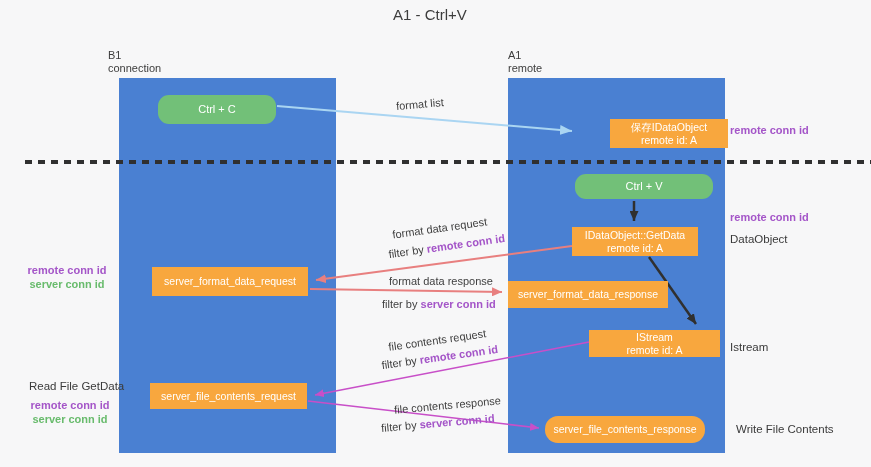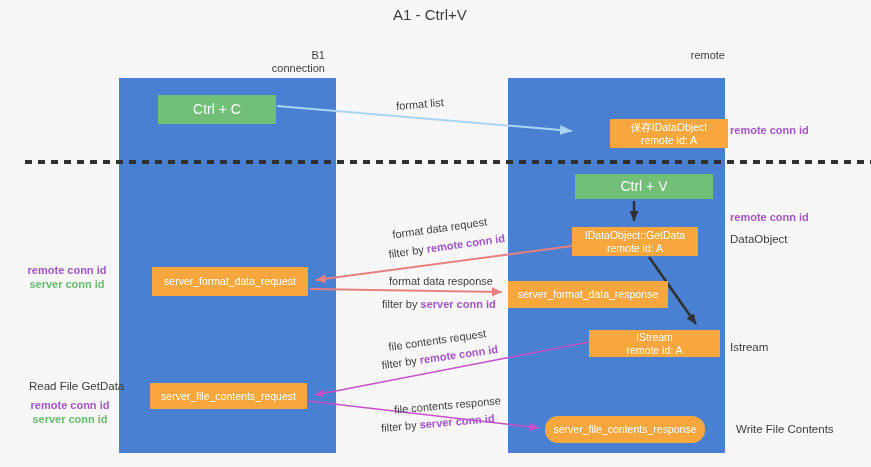--- a/index.html
+++ b/index.html
@@ -1,23 +1,23 @@
 <!DOCTYPE html>
 <html style="--background: #f7f7f8; --column-blue: #4a80d2; --box-green: #72c078; --box-orange: #f8a73e; --purple-text: #a455c8; --green-text: #68bb6c; --arrow-blue: #aad5f2; --arrow-red: #e87f7f; --arrow-magenta: #c84fc8; --arrow-black: #303030; --dark-text: #3d3d3d;"><head>
 <meta charset="utf-8">
 <style>
   html,body{margin:0;padding:0;}
   body{background:var(--background,#f7f7f8);font-family:"Liberation Sans",sans-serif;}
   .canvas{position:relative;width:871px;height:467px;background:var(--background,#f7f7f8);overflow:hidden;}
   .abs{position:absolute;}
   .title-block{left:330px;top:5px;width:200px;text-align:center;font-size:15px;line-height:19px;color:var(--dark-text,#3d3d3d);}
-  .colhdr{width:217px;text-align:right;font-size:11px;line-height:13px;color:var(--dark-text,#3d3d3d);}
+  .colhdr{width:217px;text-align:left;font-size:11px;line-height:13px;color:var(--dark-text,#3d3d3d);}
   .column{width:217px;height:375px;top:78px;background:var(--column-blue,#4a80d2);}
   .box{display:flex;flex-direction:column;align-items:center;justify-content:center;color:#fff;font-size:10.5px;line-height:13px;white-space:nowrap;text-align:center;}
-  .green{background:var(--box-green,#72c078);font-size:14px;}
+  .green{background:var(--box-green,#72c078);font-size:11px;border-radius:11px;}
   .orange{background:var(--box-orange,#f8a73e);}
   .alabel{font-size:11px;color:#3f3f3f;white-space:nowrap;}
   .rot8{transform:rotate(-8deg);}
   .rot5{transform:rotate(-5deg);}
   .purple{color:var(--purple-text,#a455c8);font-weight:bold;}
   .greentx{color:var(--green-text,#68bb6c);font-weight:bold;}
   .sidelabel{font-size:11.5px;color:#3a3a3a;white-space:nowrap;}
   .sidepair{text-align:center;font-size:11px;line-height:14px;white-space:nowrap;}
   .dashes{left:25px;top:160px;width:846px;height:4px;
     background:repeating-linear-gradient(90deg,var(--arrow-black,#2f2f2f) 0 7px,transparent 7px 13px);}
@@ -30,20 +30,21 @@
 
   <div class="abs title-block">
     <div>A1 - Ctrl+V</div>
   </div>
 
   <div class="abs colhdr" style="left:108px;top:49px;">
     <div>B1</div>
     <div>connection</div>
   </div>
   <div class="abs colhdr" style="left:508px;top:49px;">
+    <div>A1</div>
     <div>remote</div>
   </div>
 
   <div class="abs column" style="left:119px;"></div>
   <div class="abs column" style="left:508px;"></div>
 
   <div class="abs dashes"></div>
 
   <svg class="abs arrows" width="871" height="467" viewBox="0 0 871 467">
     <defs>

